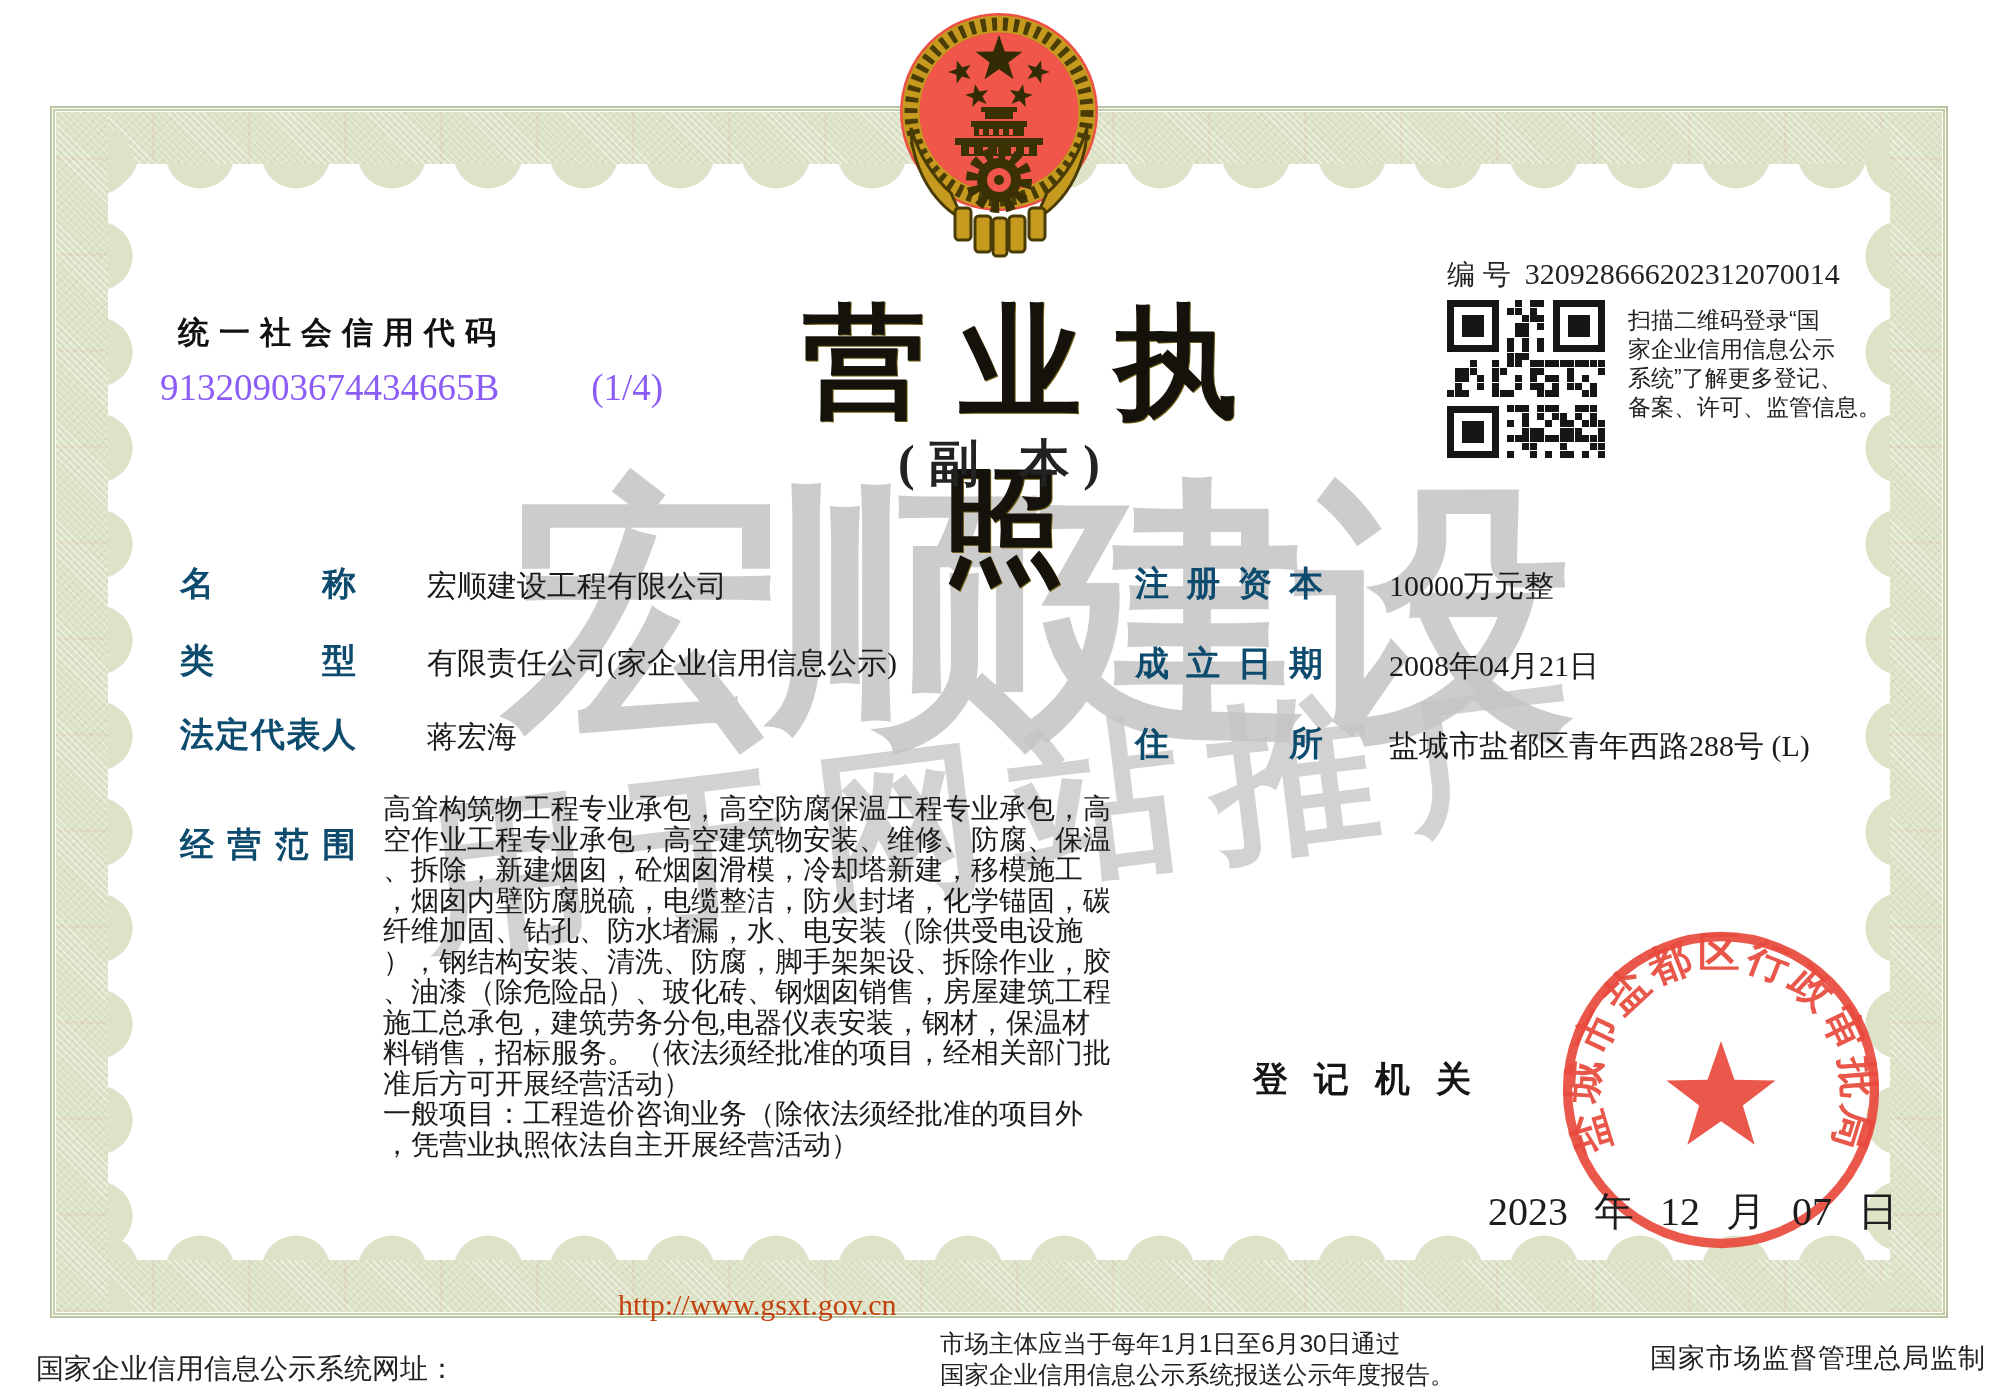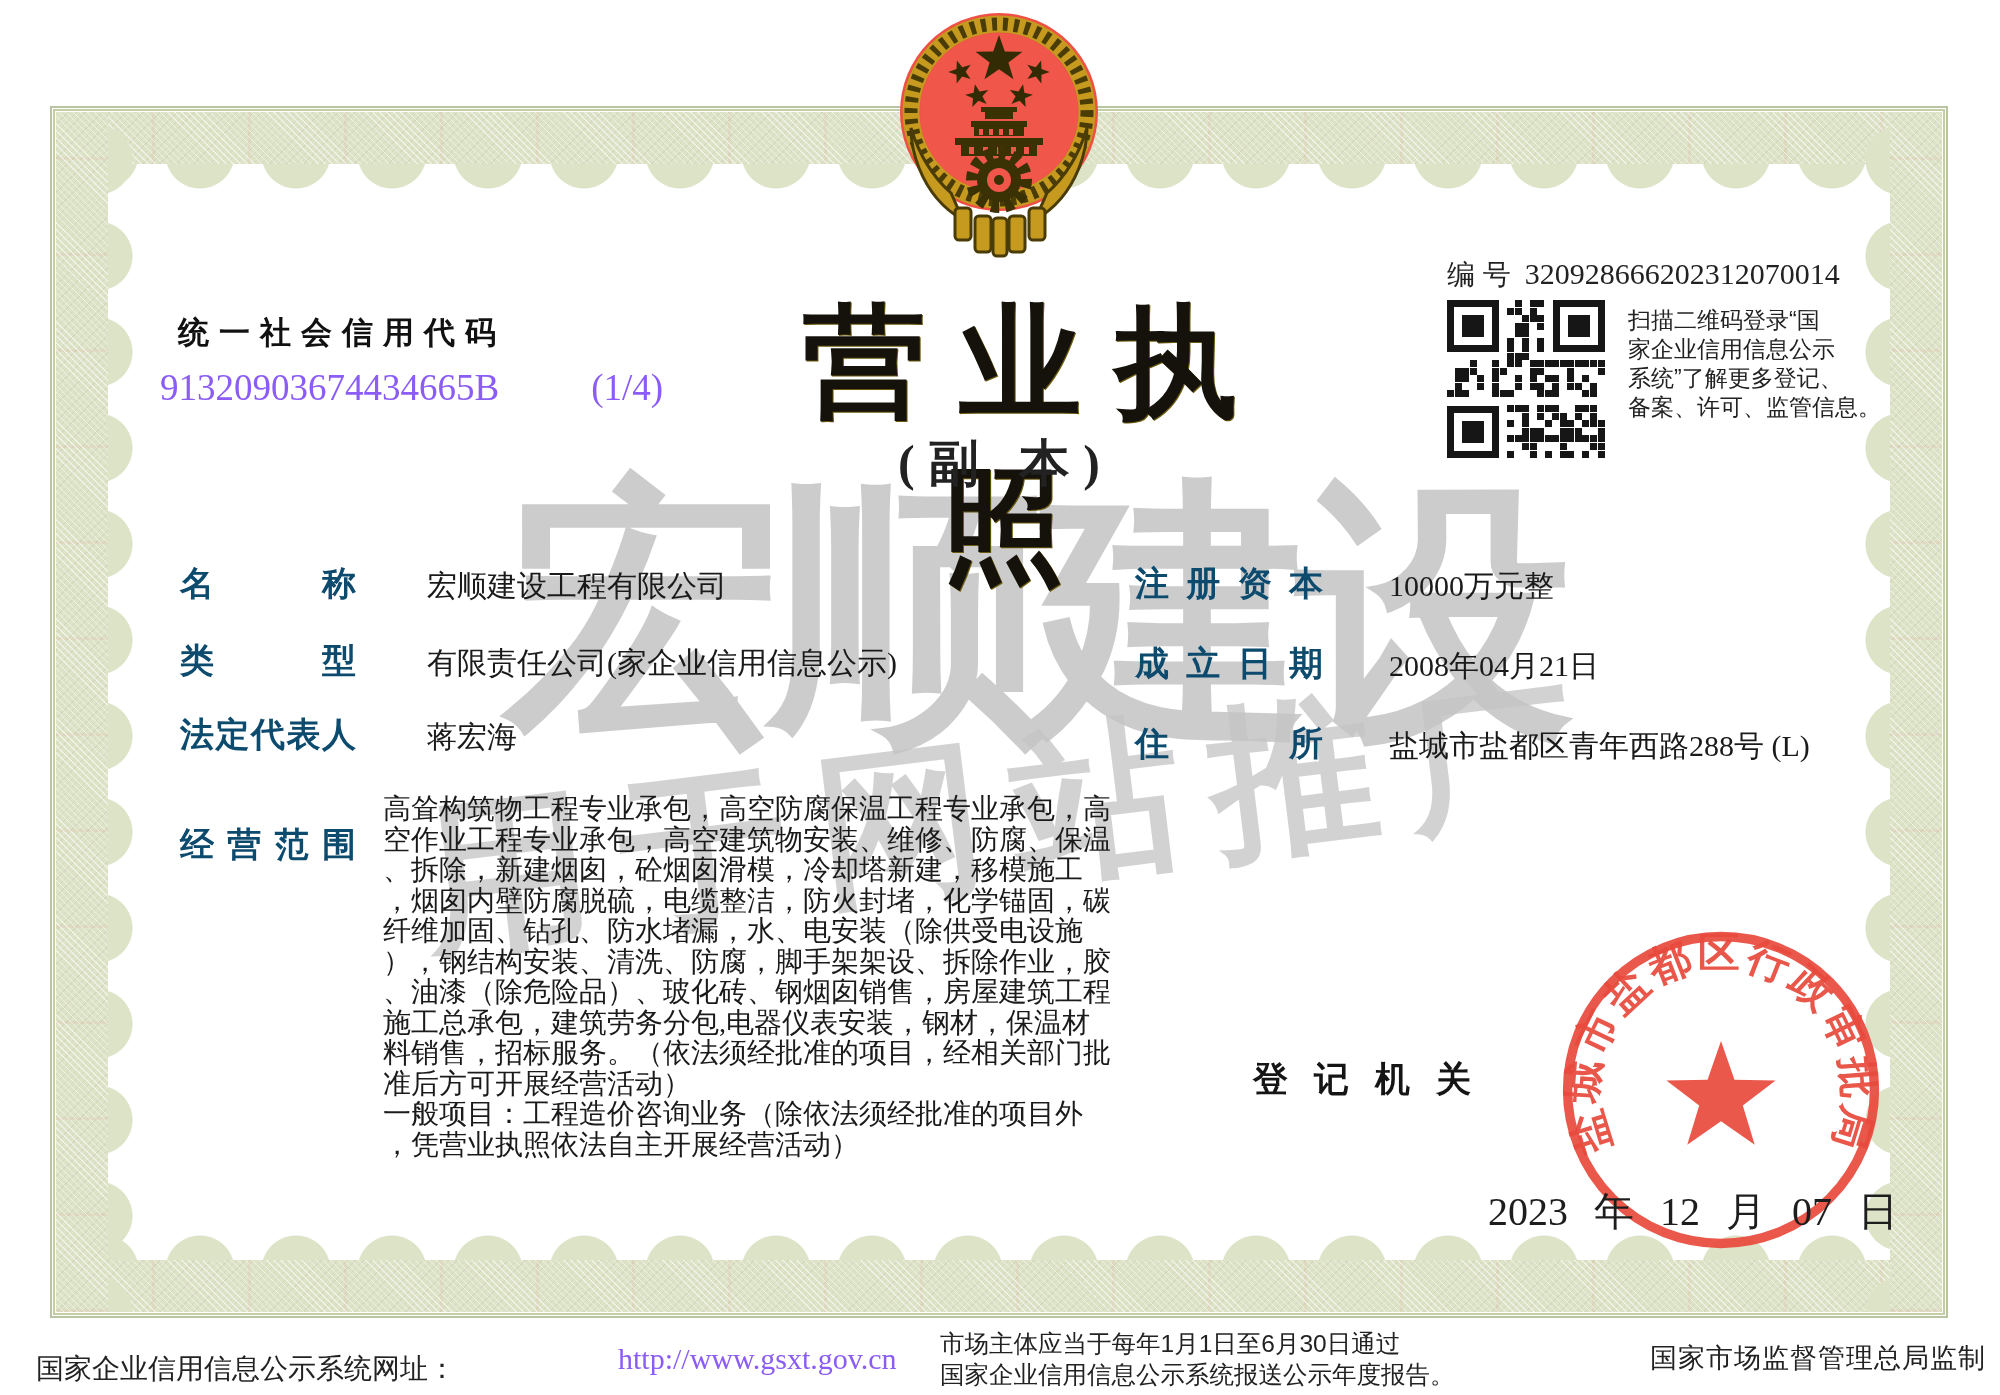--- a/index.html
+++ b/index.html
@@ -87,21 +87,21 @@
          line-height:30.5px;color:#1a1a1a;white-space:pre-line;}
 
   
   .reg-label{left:1253px;top:1056px;font-size:35px;font-weight:bold;letter-spacing:26px;color:#151515;z-index:2;}
   .seal{left:1554px;top:922px;width:334px;height:336px;z-index:3;}
   .reg-date{left:1488px;top:1184px;font-size:40px;font-family:"Liberation Serif",serif;color:#1d1d1d;
             word-spacing:16px;z-index:4;white-space:nowrap;}
 
   
   .footer-web-label{left:36px;top:1350px;font-size:28px;color:#222;}
-  .footer-web-url{left:618px;top:1342px;font-size:30px;font-family:"Liberation Serif",serif;color:#8b5cf6;}
+  .footer-web-url{left:618px;top:1288px;font-size:30px;font-family:"Liberation Serif",serif;color:#c2410c;}
   .footer-notice{left:903px;top:1328px;font-size:24.5px;line-height:31px;color:#222;white-space:pre-line;margin-left:37px;}
   .footer-issuer{left:1650px;top:1340px;font-size:27px;color:#222;letter-spacing:1px;}
 
   .z2{z-index:2;}
 </style>
 </head>
 <body>
 
 <div class="frame">
   <div class="band band-top"></div>

